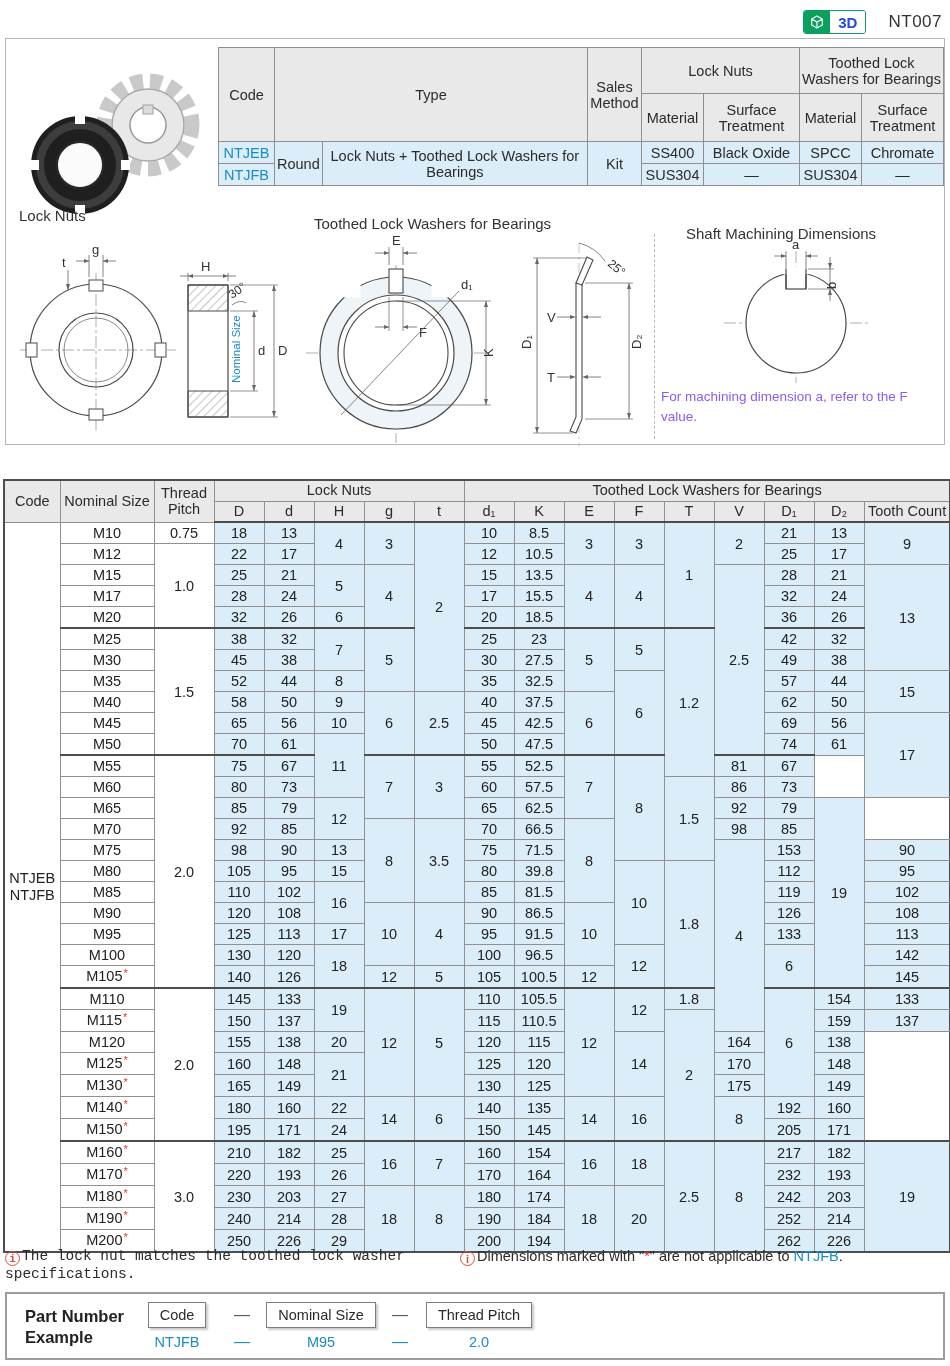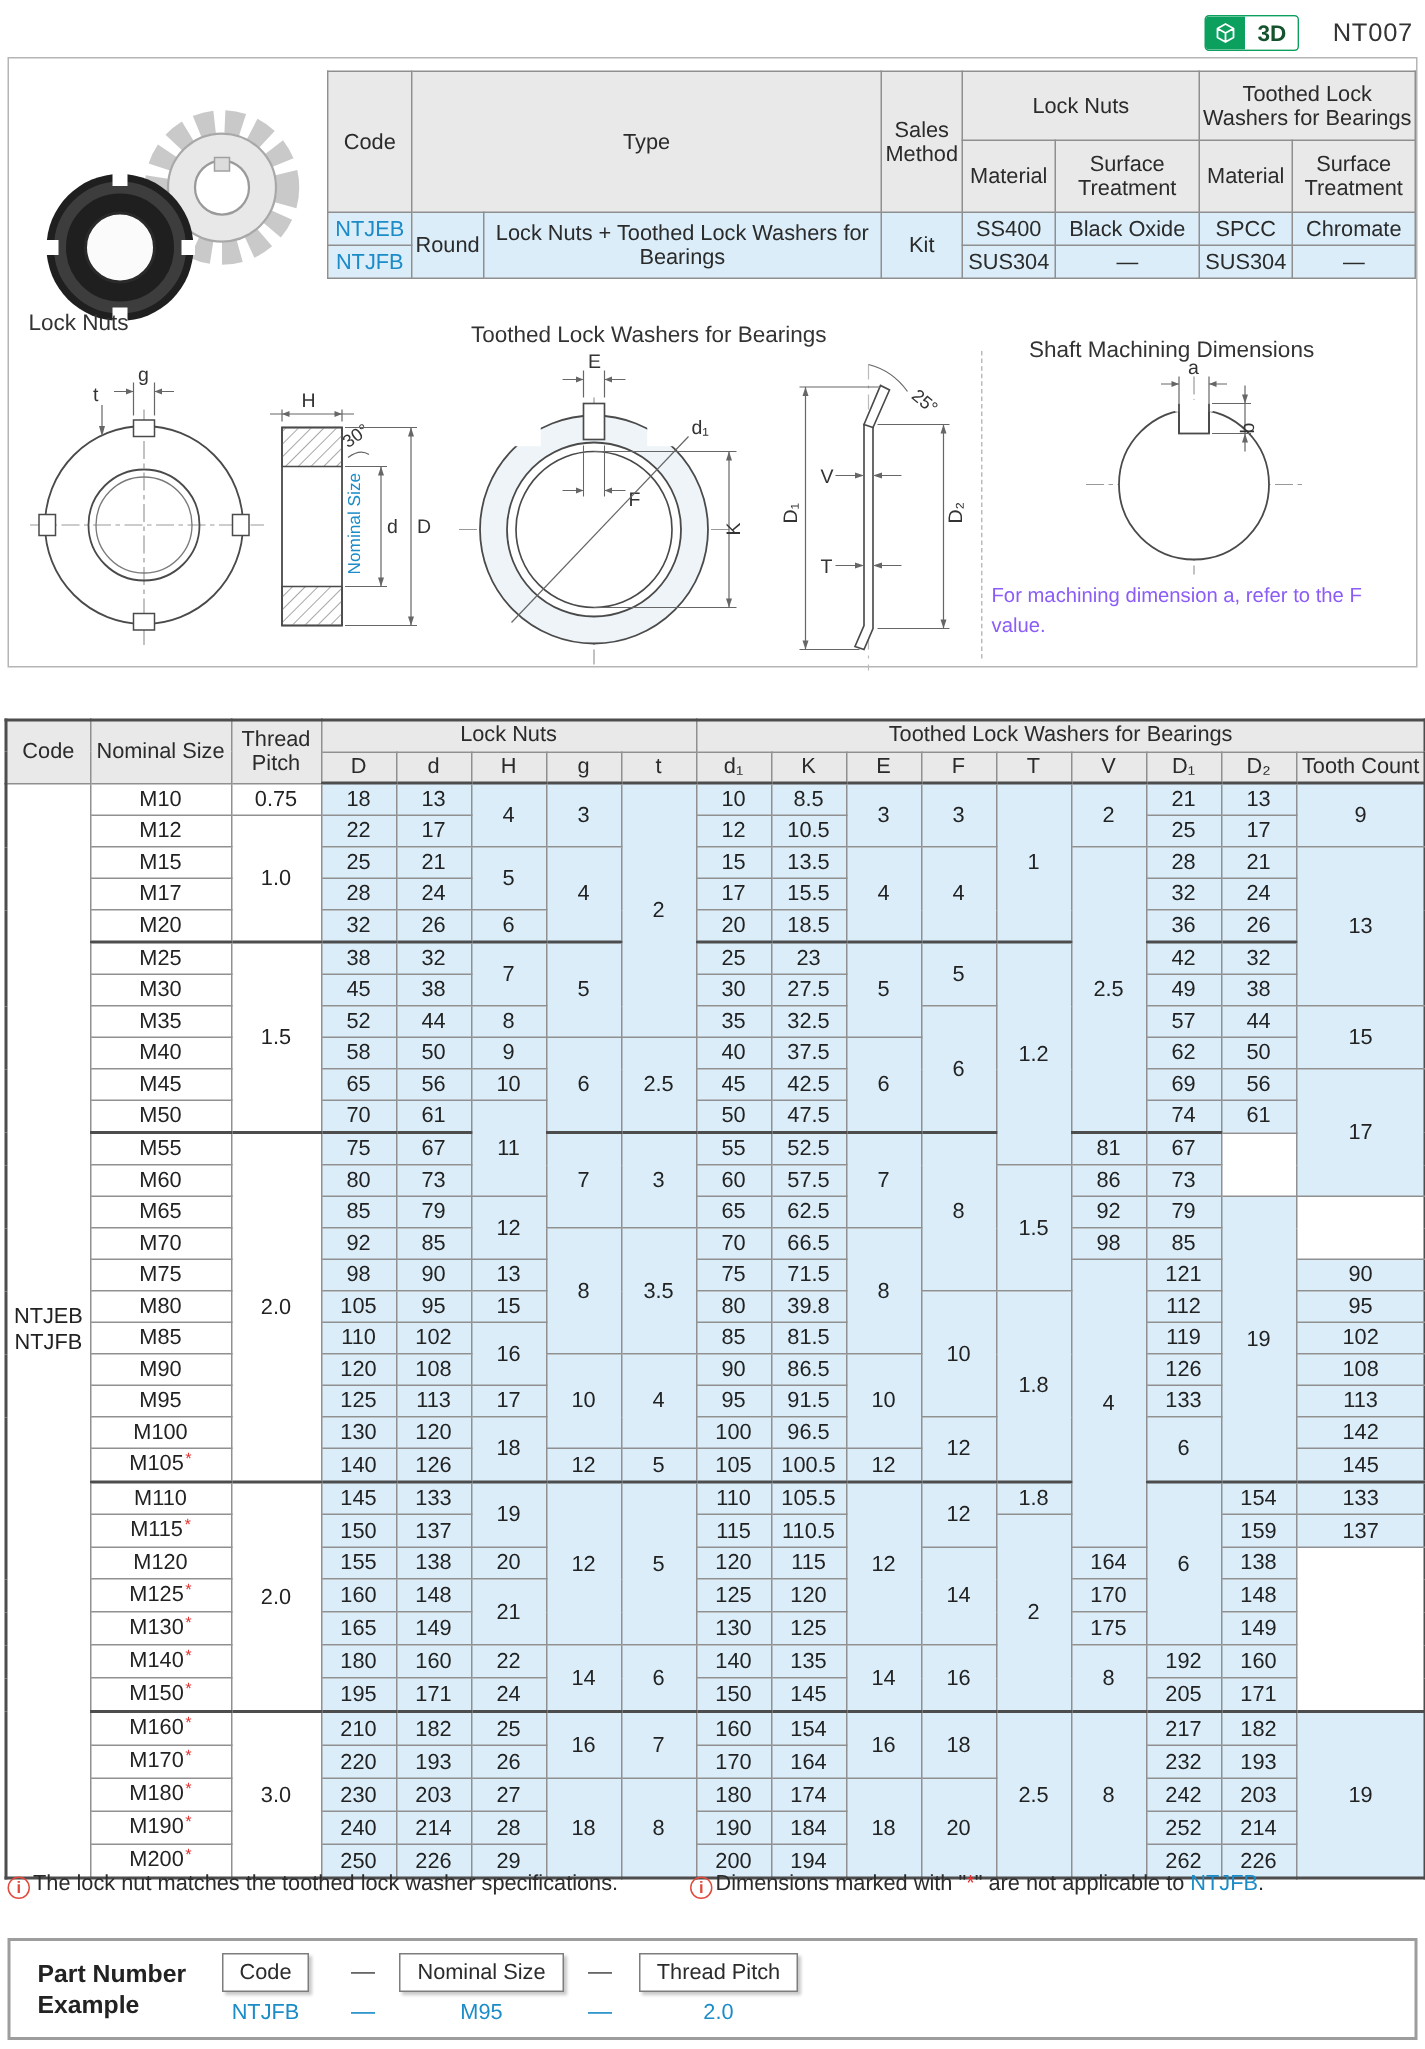--- a/index.html
+++ b/index.html
@@ -3,21 +3,21 @@
 <meta charset="utf-8">
 <style>
   * { margin:0; padding:0; box-sizing:border-box; }
   body { background:#fff; font-family:"Liberation Sans","DejaVu Sans",sans-serif; color:#333; }
   #page { position:relative; width:950px; height:1366px; background:#fff; overflow:hidden; }
 
   
   .topbar { position:absolute; top:10px; right:8px; display:flex; align-items:center; gap:22px; }
   .badge3d { display:inline-flex; align-items:stretch; border:1px solid #0ca05f; border-radius:3px; overflow:hidden; height:24px; cursor:pointer; }
   .badge3d .cube { width:26px; background:#0ca05f; display:flex; align-items:center; justify-content:center; }
-  .badge3d .lbl { padding:2px 8px; color:#14532d; font-size:15px; font-weight:bold; background:#fff; display:flex; align-items:center; }
+  .badge3d .lbl { padding:2px 8px; color:#1d4ed8; font-size:15px; font-weight:bold; background:#fff; display:flex; align-items:center; }
   .partcode { font-size:17px; color:#333; letter-spacing:0.5px; }
 
   
   .topbox { position:absolute; top:38px; left:5px; width:940px; height:407px; border:1px solid #b5b5b5; background:#fff; }
 
   
   table.spec { position:absolute; left:212px; top:8px; border-collapse:collapse; table-layout:fixed; }
   table.spec th, table.spec td { border:1px solid #8f8f8f; font-weight:normal; text-align:center; font-size:14.5px; color:#2b2b2b; padding:1px 2px; }
   table.spec th { background:#e9e9e9; }
   table.spec td { background:#daedf8; }
@@ -43,21 +43,21 @@
   table.main td { height:21px; line-height:20px; color:#222; }
   td.val { background:#daedf8; }
   td.nom, td.pitch-cell, td.code-cell { background:#fff; color:#1b8cc8; }
   td.code-cell div { line-height:17px; font-size:14.5px; }
   .star { color:#e23434; font-size:11px; position:relative; top:-4px; margin-left:1px; }
   tr.grp td { border-top:2px solid #4d4d4d; }
   .watermark { position:absolute; left:322px; top:148px; font-size:78px; font-weight:bold; font-style:italic; color:rgba(175,190,200,0.33); letter-spacing:6px; pointer-events:none; }
 
   
   .notes { position:absolute; top:1248px; left:5px; width:940px; display:flex; font-size:14.5px; color:#2b2b2b; }
-  .note1 { width:455px; }
+  .note1 { width:455px;font-family:Liberation Mono, monospace; }
   .iico { display:inline-block; width:15px; height:15px; border:1px solid #e04b3c; border-radius:50%; color:#e04b3c; font-size:11px; line-height:14px; text-align:center; margin-right:2px; vertical-align:-2px; font-weight:bold; }
   .redstar { color:#e23434; }
 
   
   .pnbox { position:absolute; top:1292px; left:5px; width:940px; height:68px; border:2px solid #9d9d9d; background:#fff; }
   .pn-grid { display:grid; grid-template-columns:108px 88px 42px 116px 42px 116px; align-items:center; margin:8px 0 0 18px; }
   .pn-title { grid-column:1; grid-row:1 / span 2; font-size:16.5px; font-weight:bold; color:#222; line-height:1.25; }
   .pn-box { grid-row:1; justify-self:center; border:1px solid #7d7d7d; box-shadow:2px 2px 2px #c9c9c9; background:#fff; font-size:14.5px; color:#2b2b2b; padding:4px 11px; white-space:nowrap; }
   .pn-dash1 { grid-row:1; text-align:center; color:#555; }
   .pn-val { grid-row:2; text-align:center; color:#1b8cc8; font-size:14.5px; padding-top:5px; }
@@ -515,21 +515,21 @@
             <td class="val">85</td>
           </tr>
           <tr>
             <td class="nom"><span>M75</span></td>
             <td class="val">98</td>
             <td class="val">90</td>
             <td class="val" rowspan="1">13</td>
             <td class="val">75</td>
             <td class="val">71.5</td>
             <td class="val" rowspan="9">4</td>
-            <td class="val">121</td>
+            <td class="val">153</td>
             <td class="val">90</td>
           </tr>
           <tr>
             <td class="nom"><span>M80</span></td>
             <td class="val">105</td>
             <td class="val">95</td>
             <td class="val" rowspan="1">15</td>
             <td class="val">80</td>
             <td class="val">39.8</td>
             <td class="val" rowspan="4">10</td>

